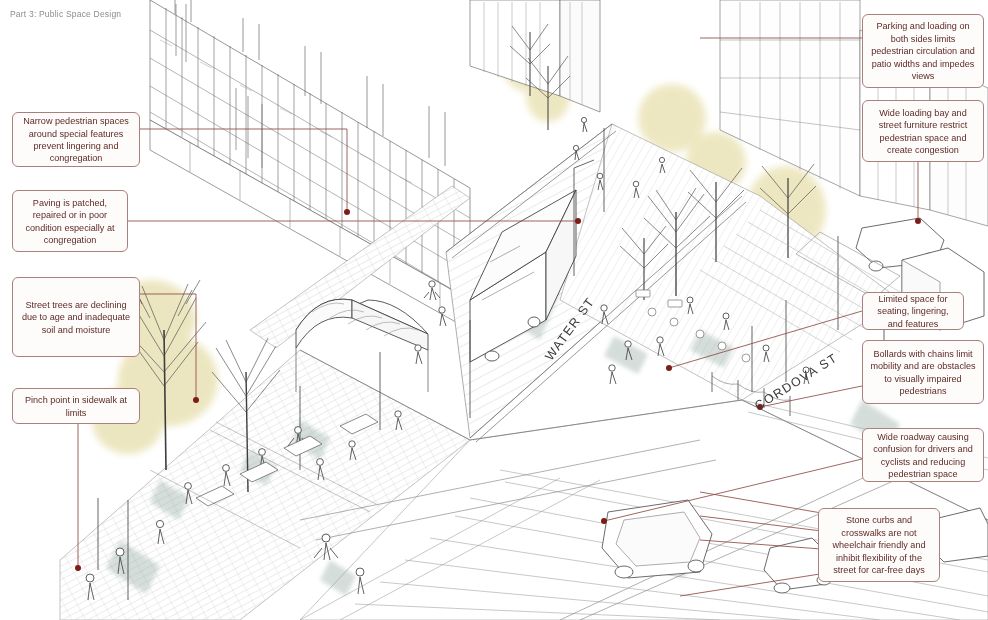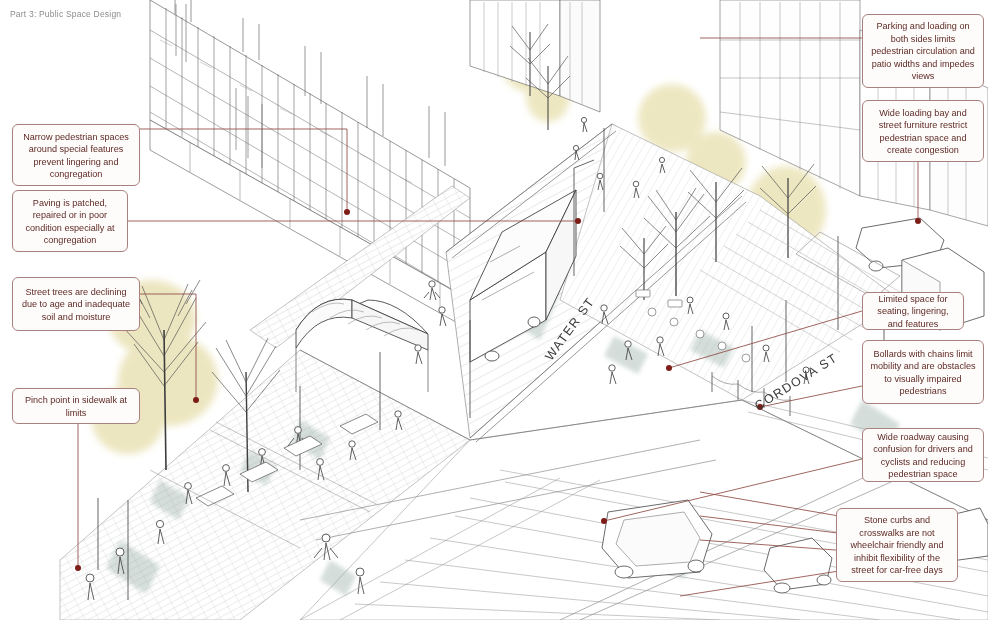--- a/index.html
+++ b/index.html
@@ -568,45 +568,45 @@
   </svg>
 
   <div class="kicker">Part 3: Public Space Design</div>
 
   <div id="street-labels">
       <div class="streetlabel" style="left: 548px; top: 352px; transform: rotate(-54deg);">WATER ST</div>
       <div class="streetlabel" style="left: 756px; top: 400px; transform: rotate(-32deg);">CORDOVA ST</div>
     </div>
 
   <div id="callouts">
-      <div class="callout" style="left: 12px; top: 124px; width: 128px; height: 62px;">
+      <div class="callout" style="left: 12px; top: 112px; width: 128px; height: 55px;">
         <span>Narrow pedestrian spaces around special features prevent lingering and congregation</span>
       </div>
       <div class="callout" style="left: 12px; top: 190px; width: 116px; height: 62px;">
         <span>Paving is patched, repaired or in poor condition especially at congregation</span>
       </div>
-      <div class="callout" style="left: 12px; top: 277px; width: 128px; height: 54px;">
+      <div class="callout" style="left: 12px; top: 277px; width: 128px; height: 80px;">
         <span>Street trees are declining due to age and inadequate soil and moisture</span>
       </div>
       <div class="callout" style="left: 12px; top: 388px; width: 128px; height: 36px;">
         <span>Pinch point in sidewalk at limits</span>
       </div>
       <div class="callout" style="left: 862px; top: 14px; width: 122px; height: 74px;">
         <span>Parking and loading on both sides limits pedestrian circulation and patio widths and impedes views</span>
       </div>
       <div class="callout" style="left: 862px; top: 100px; width: 122px; height: 62px;">
         <span>Wide loading bay and street furniture restrict pedestrian space and create congestion</span>
       </div>
       <div class="callout" style="left: 862px; top: 292px; width: 102px; height: 38px;">
         <span>Limited space for seating, lingering, and features</span>
       </div>
       <div class="callout" style="left: 862px; top: 340px; width: 122px; height: 64px;">
         <span>Bollards with chains limit mobility and are obstacles to visually impaired pedestrians</span>
       </div>
       <div class="callout" style="left: 862px; top: 428px; width: 122px; height: 54px;">
         <span>Wide roadway causing confusion for drivers and cyclists and reducing pedestrian space</span>
       </div>
-      <div class="callout" style="left: 836px; top: 508px; width: 122px; height: 74px;">
+      <div class="callout" style="left: 818px; top: 508px; width: 122px; height: 74px;">
         <span>Stone curbs and crosswalks are not wheelchair friendly and inhibit flexibility of the street for car-free days</span>
       </div>
     </div>
 
 </div>
 
 </body></html>

